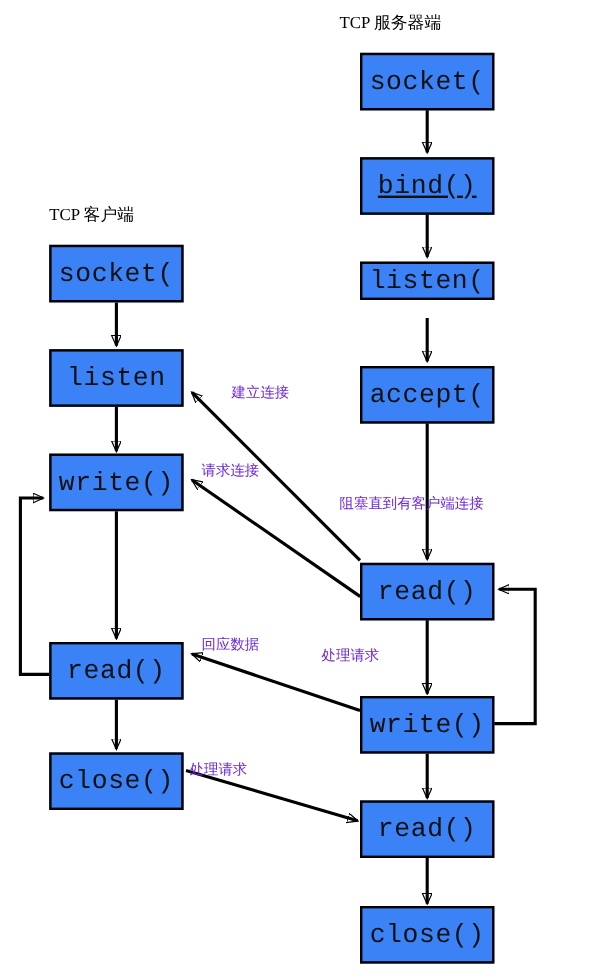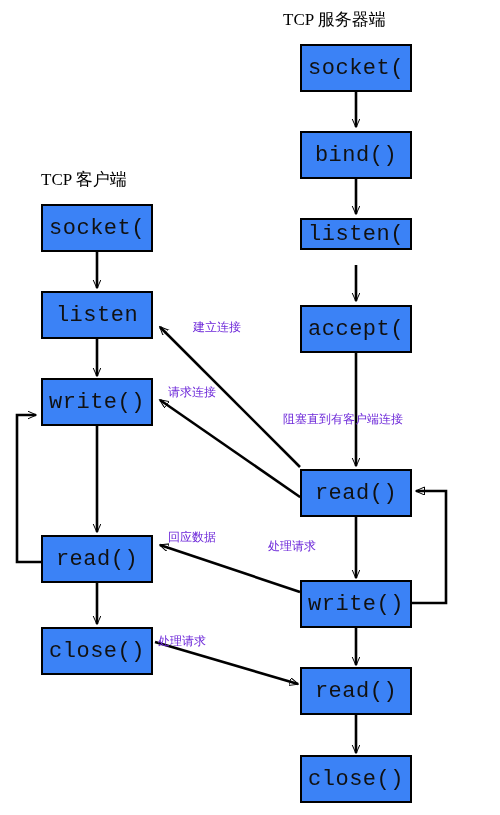--- a/index.html
+++ b/index.html
@@ -12,21 +12,21 @@
     position: relative;
     width: 500px;
     height: 815px;
     background: #ffffff;
     overflow: hidden;
     font-family: "Liberation Serif", "DejaVu Serif", serif;
   }
   .col-header {
     position: absolute;
     font-family: "Liberation Serif", "DejaVu Serif", serif;
-    font-size: 17px;
+    font-size: 14px;
     color: #000000;
     white-space: nowrap;
     line-height: 20px;
   }
   .node-box {
     position: absolute;
     box-sizing: border-box;
     border: 2px solid #000000;
     background: #3b82f6;
     display: flex;
@@ -98,21 +98,21 @@
 
     <line x1="300" y1="592" x2="160" y2="545" stroke-width="2.6" marker-end="url(#ah)"></line>
 
     <line x1="155" y1="642" x2="298" y2="684" stroke-width="2.6" marker-end="url(#ah)"></line>
   </svg>
 
   <div class="col-header" style="left:283px; top:10px;">TCP 服务器端</div>
   <div class="col-header" style="left:41px; top:170px;">TCP 客户端</div>
 
   <div class="node-box" style="left:300px; top:44px; width:112px; height:48px;">socket(</div>
-  <div class="node-box" style="left:300px; top:131px; width:112px; height:48px;">bind()</div>
+  <div class="node-box" style="left:300px; top:131px; width:112px; height:48px;text-decoration:underline;">bind()</div>
   <div class="node-box" style="left:300px; top:218px; width:112px; height:32px;">listen(</div>
   <div class="node-box" style="left:300px; top:305px; width:112px; height:48px;">accept(</div>
   <div class="node-box" style="left:300px; top:469px; width:112px; height:48px;">read()</div>
   <div class="node-box" style="left:300px; top:580px; width:112px; height:48px;">write()</div>
   <div class="node-box" style="left:300px; top:667px; width:112px; height:48px;">read()</div>
   <div class="node-box" style="left:300px; top:755px; width:112px; height:48px;">close()</div>
 
   <div class="node-box" style="left:41px; top:204px; width:112px; height:48px;">socket(</div>
   <div class="node-box" style="left:41px; top:291px; width:112px; height:48px;">listen</div>
   <div class="node-box" style="left:41px; top:378px; width:112px; height:48px;">write()</div>

